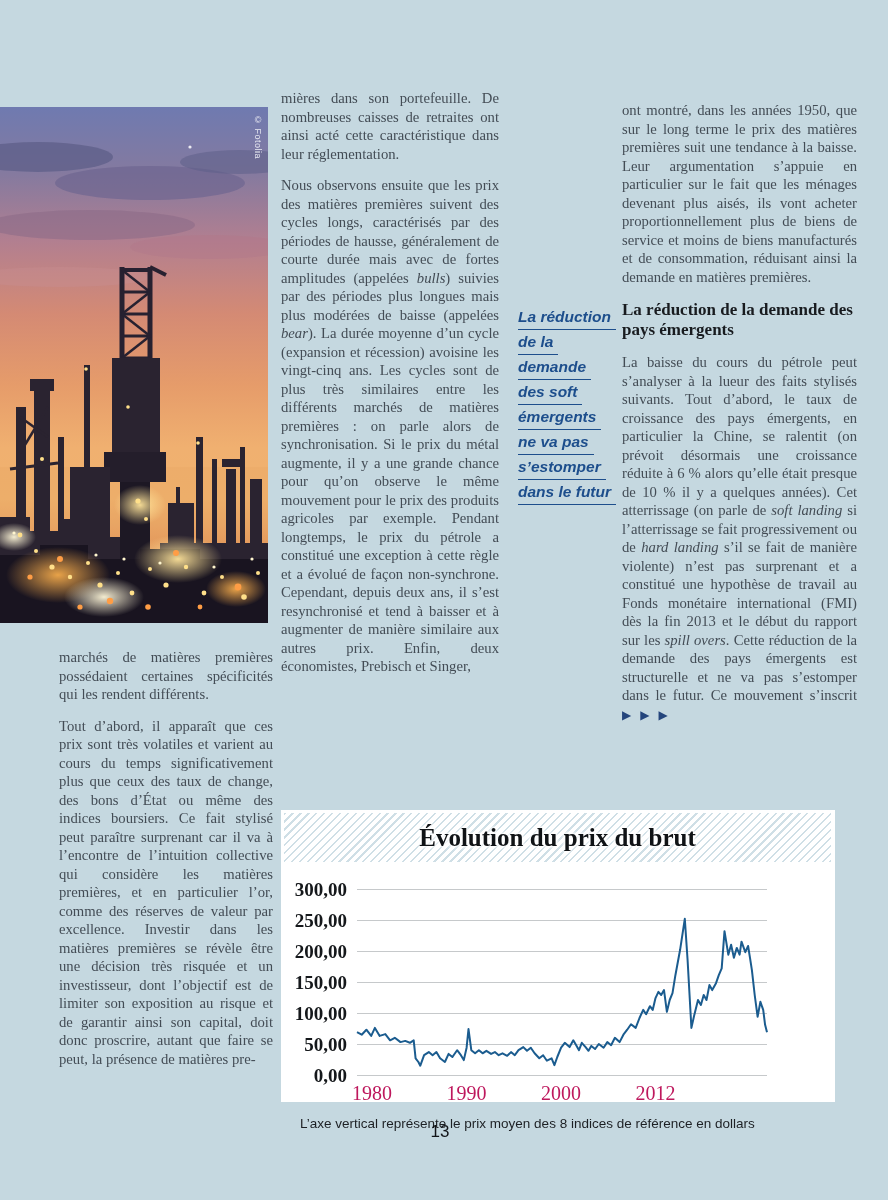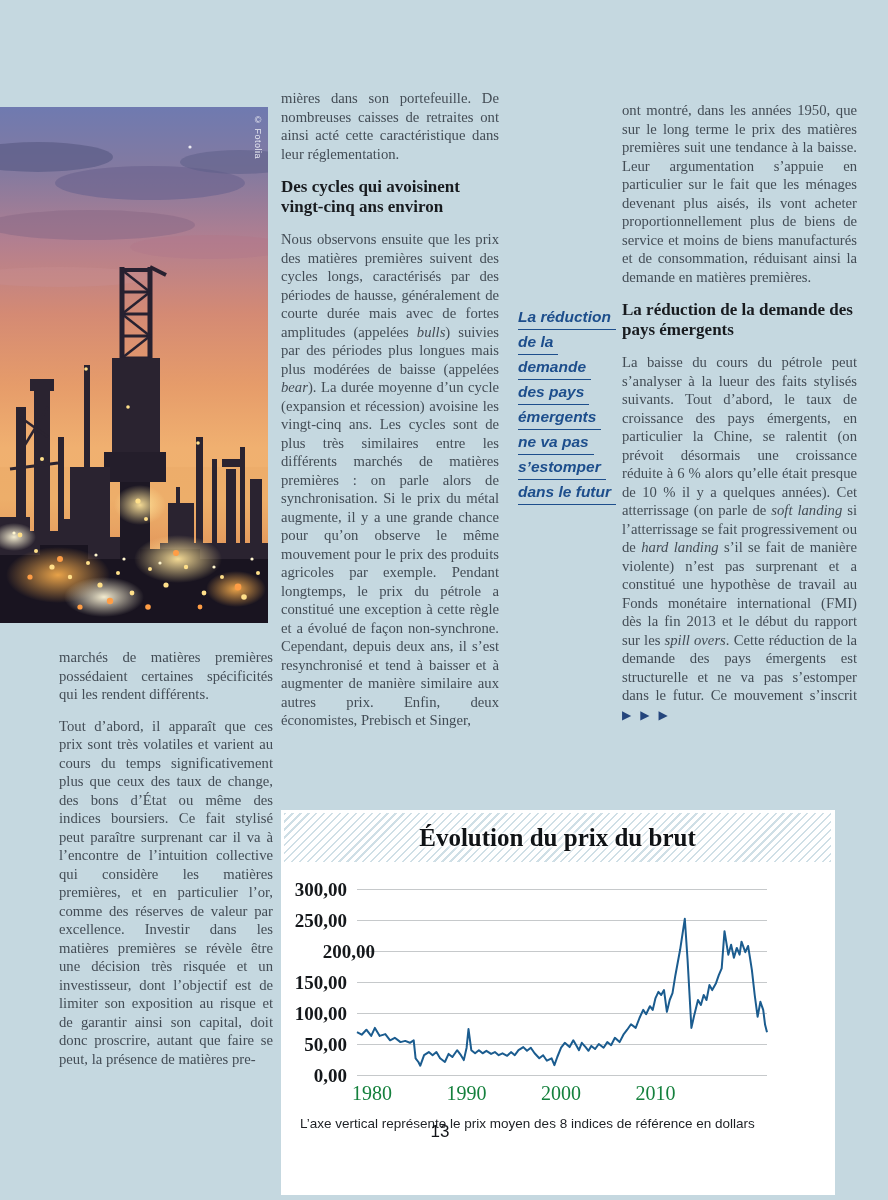--- a/index.html
+++ b/index.html
@@ -23,32 +23,32 @@
   #col-mid{left:281px;top:89px;width:218px;}
   #col-right{left:622px;top:101px;width:235px;}
   
   #pull-quote{position:absolute;left:510px;top:305px;width:104px;
      font-family:"Liberation Sans",sans-serif;font-weight:bold;font-style:italic;
      color:#1d4e8c;font-size:15.5px;line-height:24px;margin-left:8px;}
   #pull-quote .ql{display:block;}
   #pull-quote .ql span{display:inline-block;border-bottom:1.5px solid #1d4e8c;
      padding-right:5px;}
   
-  #chart-panel{position:absolute;left:281px;top:810px;width:554px;height:385px;
+  #chart-panel{position:absolute;left:281px;top:810px;width:554px;height:292px;
      background:#ffffff;}
   #chart-titleband{position:absolute;left:3px;right:4px;top:3px;height:49px;
      background:repeating-linear-gradient(135deg,#cfdfe6 0px,#cfdfe6 1.6px,#ffffff 1.6px,#ffffff 5.6px);
      display:flex;align-items:center;justify-content:center;}
   #chart-title{font-size:25px;font-weight:bold;color:#101316;
      text-shadow:0 0 3px #fff,0 0 3px #fff,0 0 4px #fff,0 0 5px #fff,0 0 6px #fff;}
   .gridline{position:absolute;left:76px;width:410px;height:1px;background:#c6c9cb;}
   .ylabel{position:absolute;left:0px;width:66px;text-align:right;
      font-weight:bold;font-size:19px;color:#15181b;line-height:15px;}
   .xlabel{position:absolute;top:272px;transform:translateX(-50%);
-     font-size:20px;color:#15803d;}
+     font-size:20px;color:#be185d;}
   #plot-svg{position:absolute;left:76px;top:79px;overflow:visible;}
   #chart-caption{position:absolute;left:19px;top:306px;
      font-family:"Liberation Sans",sans-serif;font-size:13.5px;color:#1d2024;}
   
   #page-number{position:absolute;left:0;top:1122px;width:880px;text-align:center;
      font-family:"Liberation Sans",sans-serif;font-weight:normal;font-size:17px;color:#121418;}
 </style>
 </head>
 <body>
 
@@ -191,63 +191,62 @@
     </svg>
     <span id="photo-credit">© Fotolia</span>
   </div>
 
   <div id="col-left" class="col">
       <p><span>marchés de matières premières possédaient certaines spécificités qui les rendent différents.</span></p>
       <p><span>Tout d’abord, il apparaît que ces prix sont très volatiles et varient au cours du temps significativement plus que ceux des taux de change, des bons d’État ou même des indices boursiers. Ce fait stylisé peut paraître surprenant car il va à l’encontre de l’intuition collective qui considère les matières premières, et en particulier l’or, comme des réserves de valeur par excellence. Investir dans les matières premières se révèle être une décision très risquée et un investisseur, dont l’objectif est de limiter son exposition au risque et de garantir ainsi son capital, doit donc proscrire, autant que faire se peut, la présence de matières pre-</span></p>
     </div>
   <div id="col-mid" class="col">
       <p><span>mières dans son portefeuille. De nombreuses caisses de retraites ont ainsi acté cette caractéristique dans leur réglementation.</span></p>
-      <h3>Des cycles qui avoisinent vingt-cinq ans environ</h3>
       <p><span>Nous observons ensuite que les prix des matières premières suivent des cycles longs, caractérisés par des périodes de hausse, généralement de courte durée mais avec de fortes amplitudes (appelées </span><span class="it">bulls</span><span>) suivies par des périodes plus longues mais plus modérées de baisse (appelées </span><span class="it">bear</span><span>). La durée moyenne d’un cycle (expansion et récession) avoisine les vingt-cinq ans. Les cycles sont de plus très similaires entre les différents marchés de matières premières : on parle alors de synchronisation. Si le prix du métal augmente, il y a une grande chance pour qu’on observe le même mouvement pour le prix des produits agricoles par exemple. Pendant longtemps, le prix du pétrole a constitué une exception à cette règle et a évolué de façon non-synchrone. Cependant, depuis deux ans, il s’est resynchronisé et tend à baisser et à augmenter de manière similaire aux autres prix. Enfin, deux économistes, Prebisch et Singer,</span></p>
     </div>
   <div id="col-right" class="col">
       <p><span>ont montré, dans les années 1950, que sur le long terme le prix des matières premières suit une tendance à la baisse. Leur argumentation s’appuie en particulier sur le fait que les ménages devenant plus aisés, ils vont acheter proportionnellement plus de biens de service et moins de biens manufacturés et de consommation, réduisant ainsi la demande en matières premières.</span></p>
       <h3>La réduction de la demande des pays émergents</h3>
       <p><span>La baisse du cours du pétrole peut s’analyser à la lueur des faits stylisés suivants. Tout d’abord, le taux de croissance des pays émergents, en particulier la Chine, se ralentit (on prévoit désormais une croissance réduite à 6 % alors qu’elle était presque de 10 % il y a quelques années). Cet atterrissage (on parle de </span><span class="it">soft landing</span><span> si l’atterrissage se fait progressivement ou de </span><span class="it">hard landing</span><span> s’il se fait de manière violente) n’est pas surprenant et a constitué une hypothèse de travail au Fonds monétaire international (FMI) dès la fin 2013 et le début du rapport sur les </span><span class="it">spill overs</span><span>. Cette réduction de la demande des pays émergents est structurelle et ne va pas s’estomper dans le futur. Ce mouvement s’inscrit </span><span class="arrows">▶ ▶ ▶</span></p>
     </div>
 
   <div id="pull-quote">
       <div class="ql"><span>La réduction</span></div>
       <div class="ql"><span>de la</span></div>
       <div class="ql"><span>demande</span></div>
-      <div class="ql"><span>des pays</span></div>
+      <div class="ql"><span>des soft</span></div>
       <div class="ql"><span>émergents</span></div>
       <div class="ql"><span>ne va pas</span></div>
       <div class="ql"><span>s’estomper</span></div>
       <div class="ql"><span>dans le futur</span></div>
     </div>
 
   <div id="chart-panel">
     <div id="chart-titleband">
       <span id="chart-title">Évolution du prix du brut</span>
     </div>
     <div id="chart-plot-layer">
         <div class="gridline" style="top: 79px;"></div>
         <div class="ylabel" style="top: 72px;">300,00</div>
         <div class="gridline" style="top: 110px;"></div>
         <div class="ylabel" style="top: 103px;">250,00</div>
         <div class="gridline" style="top: 141px;"></div>
-        <div class="ylabel" style="top: 134px; margin-left: 28px;">200,00</div>
+        <div class="ylabel" style="top: 134px;">200,00</div>
         <div class="gridline" style="top: 172px;"></div>
         <div class="ylabel" style="top: 165px;">150,00</div>
         <div class="gridline" style="top: 203px;"></div>
         <div class="ylabel" style="top: 196px;">100,00</div>
         <div class="gridline" style="top: 234px;"></div>
         <div class="ylabel" style="top: 227px;">50,00</div>
         <div class="gridline" style="top: 265px;"></div>
         <div class="ylabel" style="top: 258px;">0,00</div>
         <div class="xlabel" style="left: 91.1152px;">1980</div>
         <div class="xlabel" style="left: 185.585px;">1990</div>
         <div class="xlabel" style="left: 280.055px; text-align: right;">2000</div>
-        <div class="xlabel" style="left: 374.525px;">2010</div>
+        <div class="xlabel" style="left: 374.525px;">2012</div>
         <svg id="plot-svg" width="410" height="186">
           <polyline points="0.0,143.2 4.7,145.7 9.4,140.7 14.2,146.9 17.9,138.9 22.7,146.9 28.3,145.1 33.1,151.3 37.8,148.8 43.5,153.1 48.2,151.9 52.9,153.8 56.7,151.3 58.6,169.3 61.4,173.0 63.3,176.7 67.1,166.2 71.8,163.1 75.6,166.2 79.4,163.1 83.1,169.3 87.9,173.0 91.6,164.9 95.4,168.0 100.1,161.2 103.9,166.2 106.8,171.1 109.6,158.7 111.5,140.1 114.3,161.2 118.1,164.3 121.9,161.2 125.6,164.3 129.4,161.8 134.1,164.9 137.9,163.1 141.7,166.2 145.5,164.3 150.2,166.8 154.0,163.1 157.8,166.2 161.5,161.2 166.3,158.1 170.0,161.8 173.8,158.7 177.6,164.3 182.3,169.3 186.1,166.2 189.9,171.7 194.6,169.3 197.4,176.1 200.3,168.0 204.1,158.7 207.8,153.8 212.6,158.1 216.3,151.3 219.2,156.2 222.0,161.2 224.8,153.8 228.6,158.1 231.5,161.8 234.3,156.9 238.1,160.0 241.8,155.0 246.6,158.7 250.3,153.1 254.1,156.2 257.9,148.8 262.6,153.1 266.4,145.7 270.2,140.7 274.0,135.2 278.7,138.9 282.5,129.0 286.2,120.9 289.1,125.2 292.9,117.2 295.7,120.9 298.5,109.1 301.4,102.9 304.2,106.0 307.0,101.1 309.9,122.8 312.7,111.0 315.5,104.2 318.4,86.2 323.1,60.8 327.8,29.8 330.6,71.3 334.4,138.9 337.3,125.9 341.0,111.0 343.9,115.9 346.7,106.0 349.5,111.0 352.4,96.1 355.2,101.1 359.0,94.2 361.8,86.2 364.7,79.4 367.5,42.2 371.3,65.7 374.1,55.8 376.9,68.8 379.8,58.9 382.6,65.7 384.5,52.7 388.3,63.2 391.1,57.0 393.0,68.8 394.9,81.2 397.7,106.0 400.6,127.7 403.4,112.8 406.2,120.9 408.1,135.8 410.0,143.2" fill="none" stroke="#1b5c8f" stroke-width="2" stroke-linejoin="round"></polyline>
         </svg>
       </div>
     <div id="chart-caption">L’axe vertical représente le prix moyen des 8 indices de référence en dollars</div>
   </div>
 
   <div id="page-number">13</div>
 
 </div>

